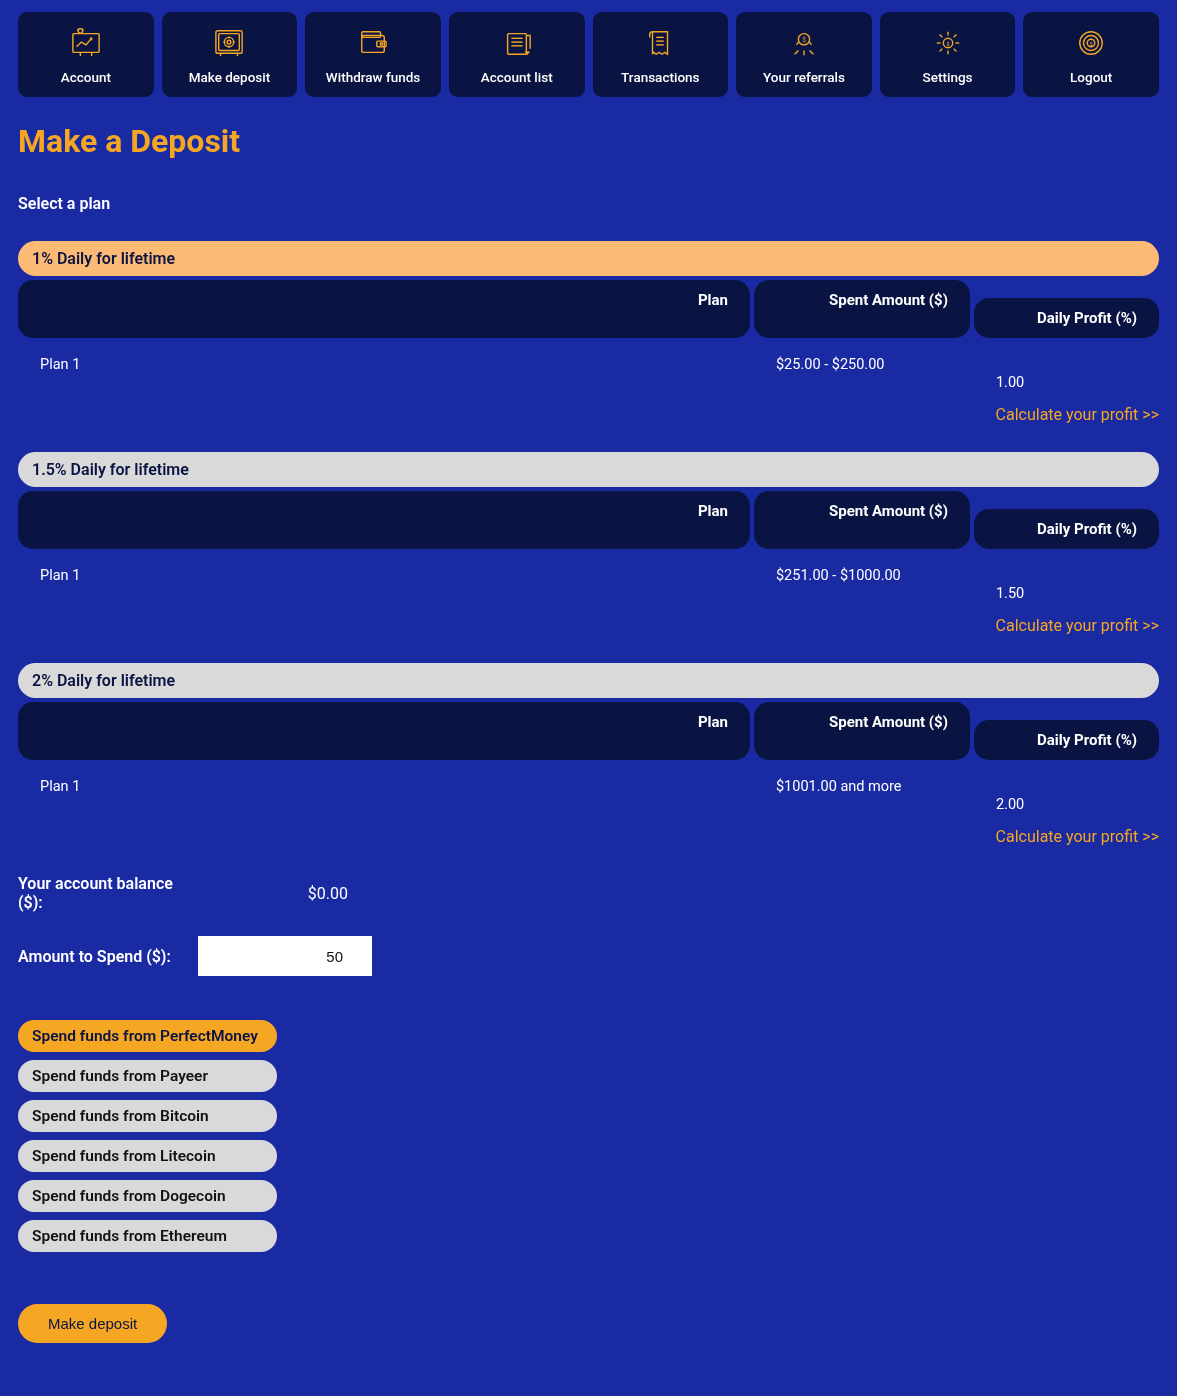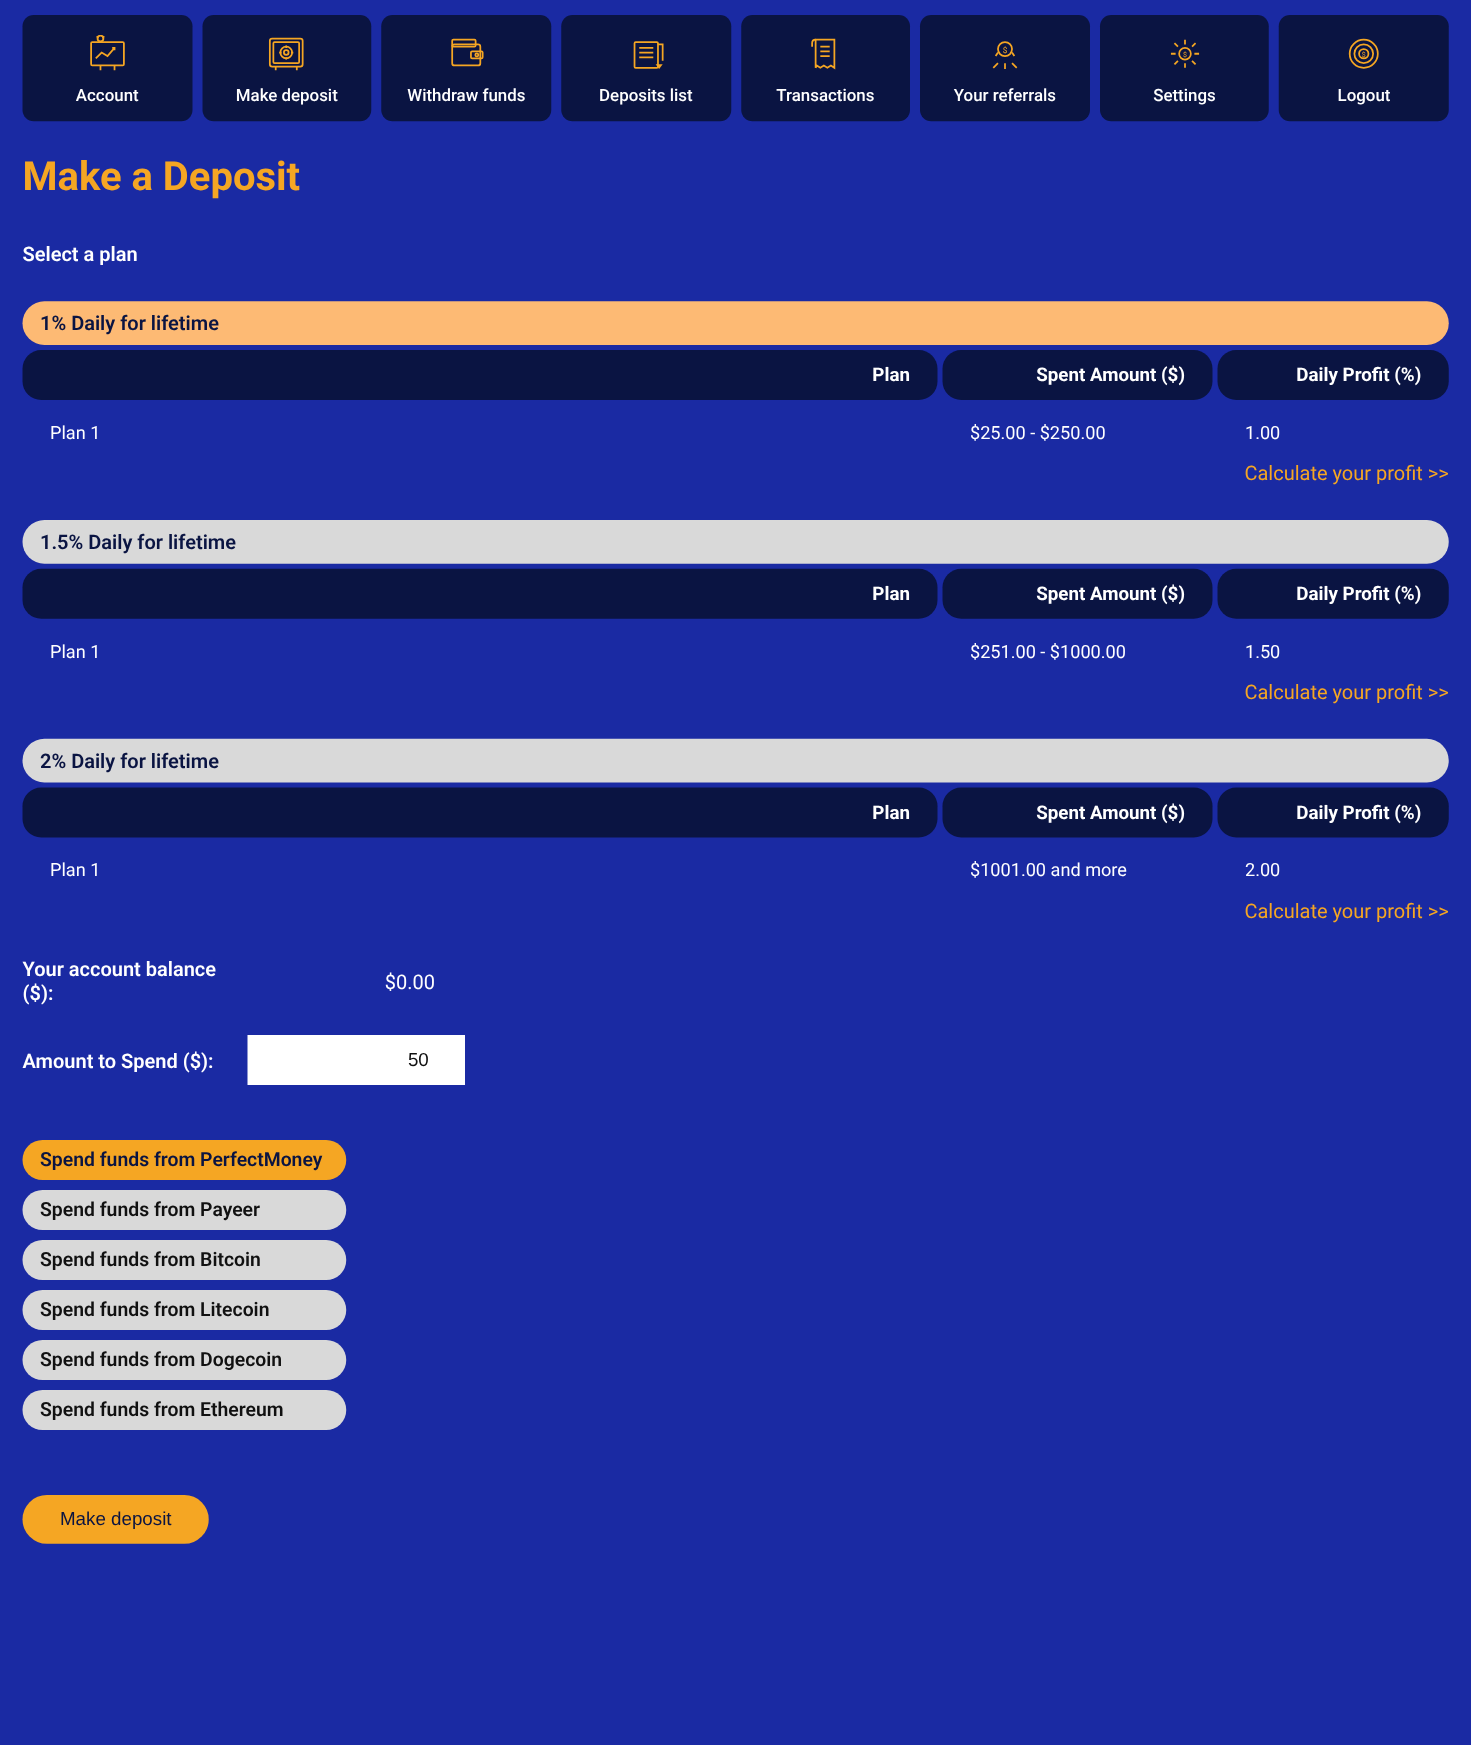--- a/index.html
+++ b/index.html
@@ -54,21 +54,21 @@
       padding: 8px 14px;
       font-size: 16px;
       font-weight: 600;
       margin-bottom: 4px;
     }
     .plan-header.active { background: #fdba74; color: #0a1442; }
     .plan-header.inactive { background: #d9d9d9; color: #0a1442; }
     .plan-table { display: flex; gap: 4px; margin-bottom: 4px; text-align: right; }
     .col-plan { flex: 4; }
     .col-spent { flex: 1; }
-    .col-profit { flex: 0.82; }
+    .col-profit { flex: 0.82; margin-top: 18px; }
     .th {
       background: #0a1442;
       border-radius: 15px;
       padding: 11px 22px;
       font-size: 15px;
       font-weight: 700;
     }
     .plan-row { display: flex; gap: 4px; padding: 6px 0 2px; }
     .cell { padding: 8px 22px; font-size: 14.5px; }
     .calc-link {
@@ -168,21 +168,21 @@
     <div class="nav-icon">
       <svg viewBox="0 0 40 32" width="38" height="30">
           <rect x="10" y="6" width="20" height="22" rx="1"></rect>
           <line x1="14" y1="11" x2="26" y2="11"></line>
           <line x1="14" y1="15" x2="26" y2="15"></line>
           <line x1="14" y1="19" x2="26" y2="19"></line>
           <path d="M30 8 L34 8 L34 22"></path>
           <path d="M28 25 L34 25 L31 29 Z" fill="#f5a623" stroke="none"></path>
         </svg>
     </div>
-    <span class="nav-label">Deposits list</span>
+    <span class="nav-label">Account list</span>
   </div>
   <div class="nav-item">
     <div class="nav-icon">
       <svg viewBox="0 0 40 32" width="38" height="30">
           <path d="M12 4 L28 4 L28 28 L25 26 L22 28 L19 26 L16 28 L13 26 L12 28 Z"></path>
           <line x1="16" y1="10" x2="24" y2="10"></line>
           <line x1="16" y1="14" x2="24" y2="14"></line>
           <line x1="16" y1="18" x2="24" y2="18"></line>
           <path d="M12 4 Q 9 4 9 7 L9 10"></path>
         </svg>

